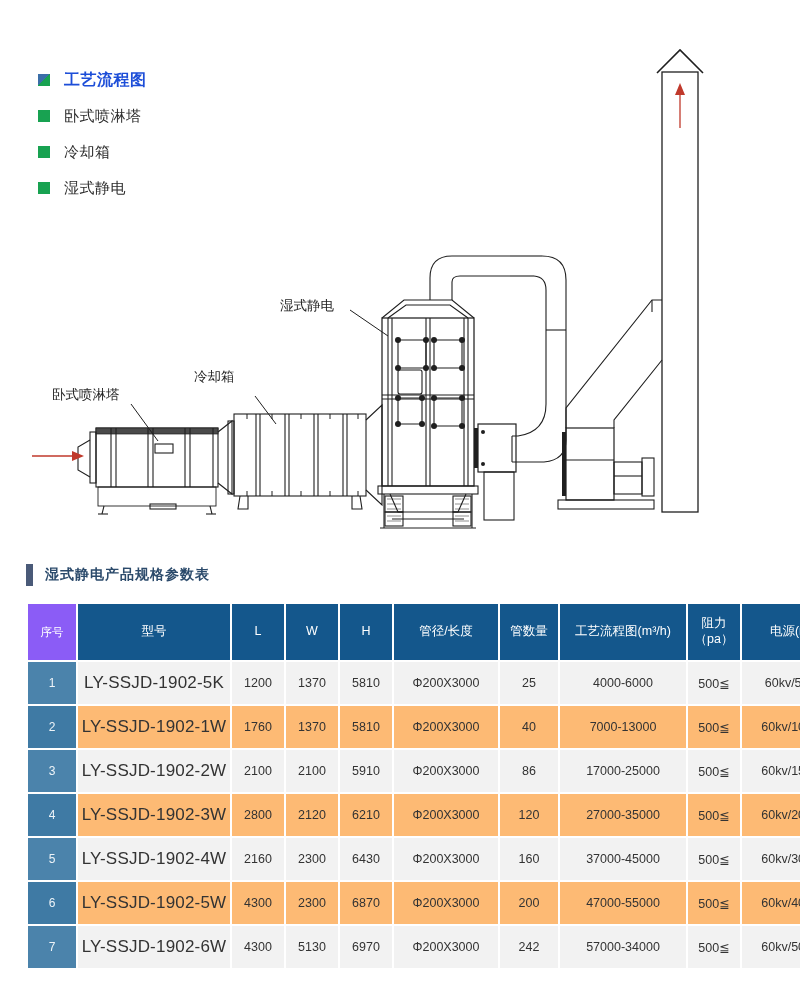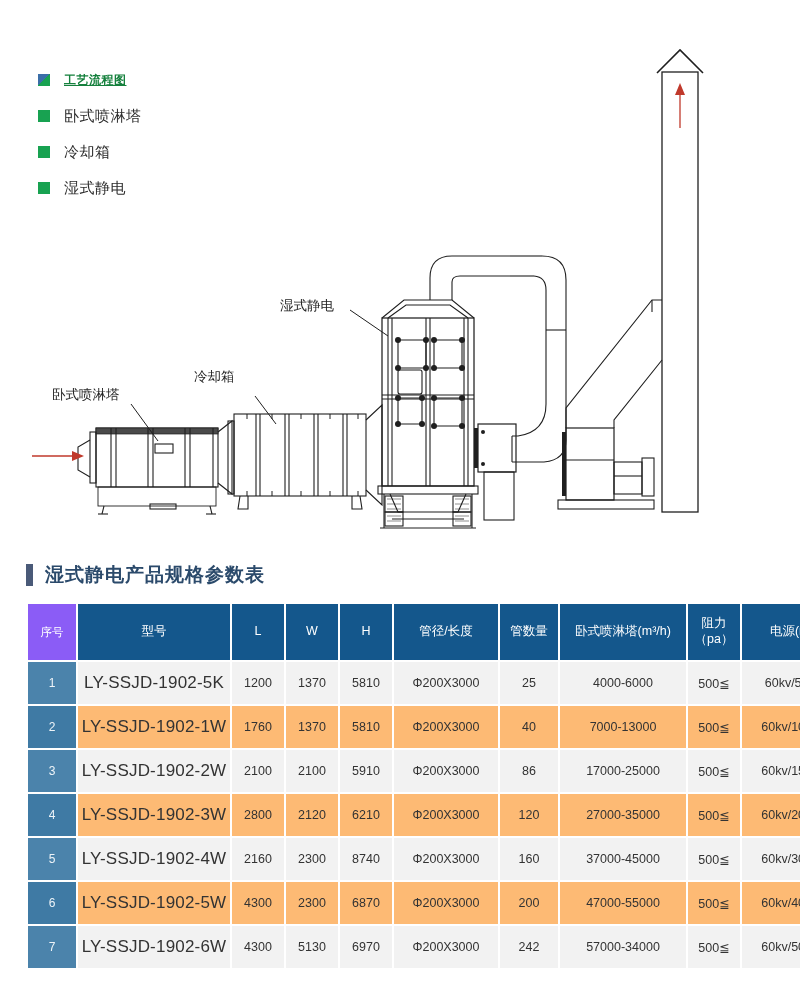--- a/index.html
+++ b/index.html
@@ -41,24 +41,23 @@
   .legend-row .bullet.green {
     background: #18a251;
   }
   .legend-row .label {
     font-size: 15px;
     color: #2b2b2b;
     letter-spacing: .5px;
     white-space: nowrap;
   }
   .legend-row.first .label {
-    font-size: 12px;
+    font-size: 16px;
     font-weight: 600;
-    color: #15803d;
-    text-decoration: underline;
+    color: #1d4ed8;
   }
 
   
   .diagram {
     position: absolute;
     left: 0;
     top: 0;
     width: 800px;
     height: 545px;
   }
@@ -81,21 +80,21 @@
     height: 30px;
   }
   .section-title .tick {
     width: 7px;
     height: 22px;
     background: #4a5a78;
     margin-right: 12px;
     flex: 0 0 7px;
   }
   .section-title .txt {
-    font-size: 19px;
+    font-size: 14px;
     font-weight: 700;
     color: #2b4a6b;
     letter-spacing: 1px;
   }
 
   
   .spec-table {
     position: absolute;
     left: 26px;
     top: 602px;
@@ -407,21 +406,21 @@
   </colgroup>
   <thead>
     <tr>
       <th class="idx">序号</th>
       <th>型号</th>
       <th>L</th>
       <th>W</th>
       <th>H</th>
       <th>管径/长度</th>
       <th>管数量</th>
-      <th>卧式喷淋塔(m³/h)</th>
+      <th>工艺流程图(m³/h)</th>
       <th>
         <span>阻力</span><br>
         <span>（pa）</span>
       </th>
       <th>电源(mA)</th>
     </tr>
   </thead>
   <tbody>
       <tr>
         <td class="idx">1</td>
@@ -469,21 +468,21 @@
         <td>120</td>
         <td>27000-35000</td>
         <td>500≦</td>
         <td>60kv/200mA</td>
       </tr>
       <tr>
         <td class="idx">5</td>
         <td class="model">LY-SSJD-1902-4W</td>
         <td>2160</td>
         <td>2300</td>
-        <td>8740</td>
+        <td>6430</td>
         <td>Φ200X3000</td>
         <td>160</td>
         <td>37000-45000</td>
         <td>500≦</td>
         <td>60kv/300mA</td>
       </tr>
       <tr class="alt">
         <td class="idx">6</td>
         <td class="model">LY-SSJD-1902-5W</td>
         <td>4300</td>

